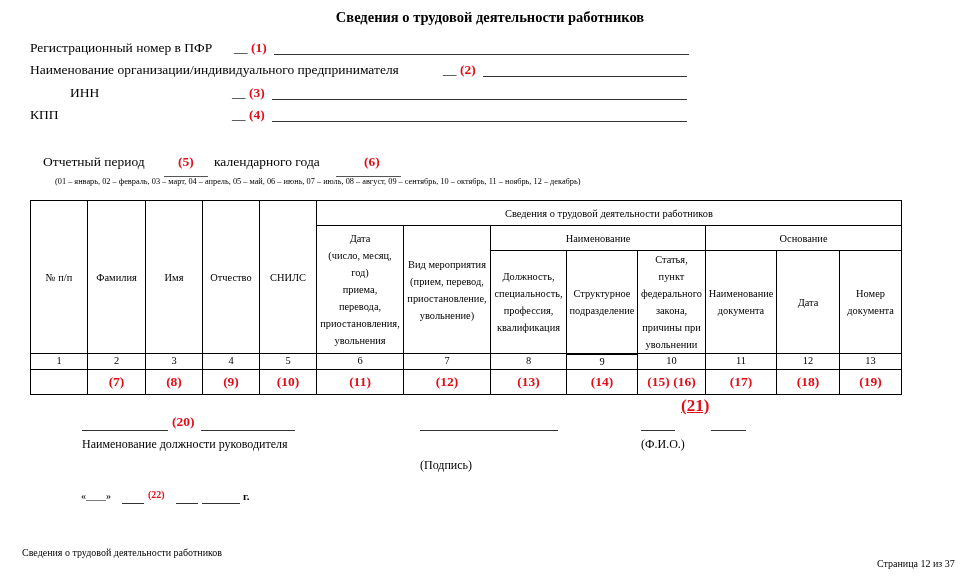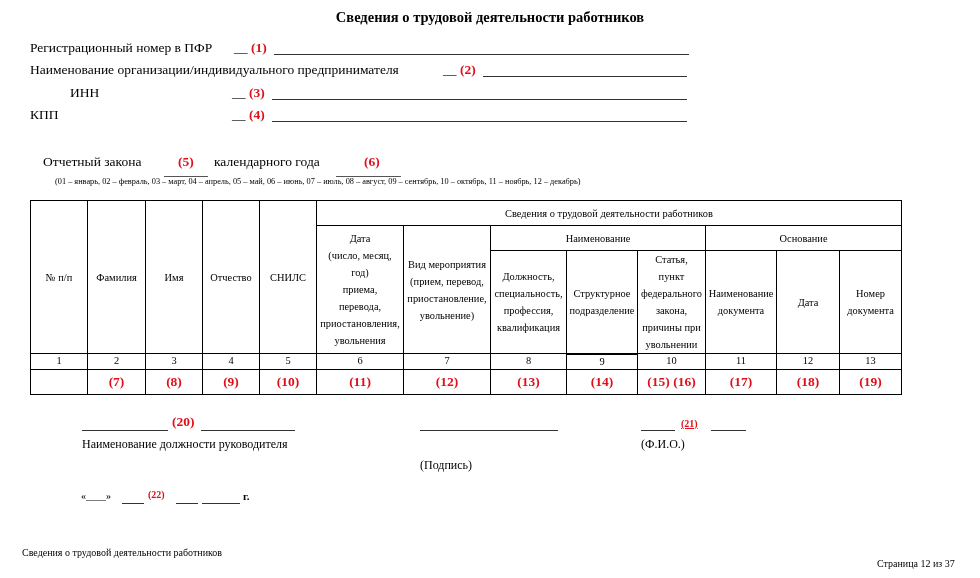--- a/index.html
+++ b/index.html
@@ -60,21 +60,21 @@
   <span class="abs field-num red" style="left:219px;top:0;">(3)</span>
   <span class="uline" style="left:242px;top:0;width:415px;height:14px;"></span>
 </div>
 <div class="abs field-row" style="top:107px;">
   <span class="abs field-label" style="left:0;top:0;">КПП</span>
   <span class="abs field-label" style="left:202px;top:0;">__</span>
   <span class="abs field-num red" style="left:219px;top:0;">(4)</span>
   <span class="uline" style="left:242px;top:0;width:415px;height:14px;"></span>
 </div>
 
-<span class="abs period" style="left:43px;top:154px;">Отчетный закона</span>
+<span class="abs period" style="left:43px;top:154px;">Отчетный период</span>
 <span class="abs period red" style="left:178px;top:154px;">(5)</span>
 <span class="abs" style="left:164px;top:176px;width:44px;border-top:1px solid #555;"></span>
 <span class="abs period" style="left:214px;top:154px;">календарного года</span>
 <span class="abs period red" style="left:364px;top:154px;">(6)</span>
 <span class="abs" style="left:336px;top:176px;width:65px;border-top:1px solid #555;"></span>
 <div class="abs months">(01 – январь, 02 – февраль, 03 – март, 04 – апрель, 05 – май, 06 – июнь, 07 – июль, 08 – август, 09 – сентябрь, 10 – октябрь, 11 – ноябрь, 12 – декабрь)</div>
 
 <table class="grid">
   <colgroup>
     <col style="width:57px">
@@ -183,21 +183,21 @@
 
 <span class="sig-line" style="left:82px;top:430px;width:86px;"></span>
 <span class="abs red" style="left:172px;top:414px;font-size:13.5px;">(20)</span>
 <span class="sig-line" style="left:201px;top:430px;width:94px;"></span>
 <div class="abs sig-caption" style="left:82px;top:437px;width:213px;">Наименование должности руководителя</div>
 
 <span class="sig-line" style="left:420px;top:430px;width:138px;"></span>
 <div class="abs sig-caption" style="left:420px;top:458px;width:138px;">(Подпись)</div>
 
 <span class="sig-line" style="left:641px;top:430px;width:34px;"></span>
-<span class="abs red" style="left:681px;top:418px;font-size:10px;text-decoration:underline;">(21)</span>
+<span class="abs red" style="left:681px;top:396px;font-size:17px;text-decoration:underline;">(21)</span>
 <span class="sig-line" style="left:711px;top:430px;width:35px;"></span>
 <div class="abs sig-caption" style="left:641px;top:437px;width:105px;">(Ф.И.О.)</div>
 
 <span class="abs" style="left:81px;top:490px;font-size:10px;">«____»</span>
 <span class="sig-line" style="left:122px;top:503px;width:22px;"></span>
 <span class="abs red" style="left:148px;top:489px;font-size:10px;">(22)</span>
 <span class="sig-line" style="left:176px;top:503px;width:22px;"></span>
 <span class="sig-line" style="left:202px;top:503px;width:38px;"></span>
 <span class="abs" style="left:243px;top:490px;font-size:11px;font-weight:bold;">г.</span>
 

